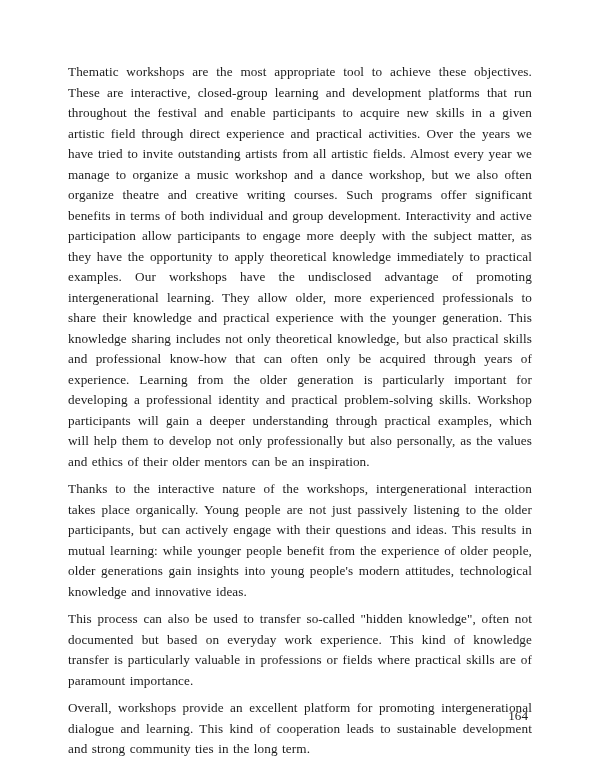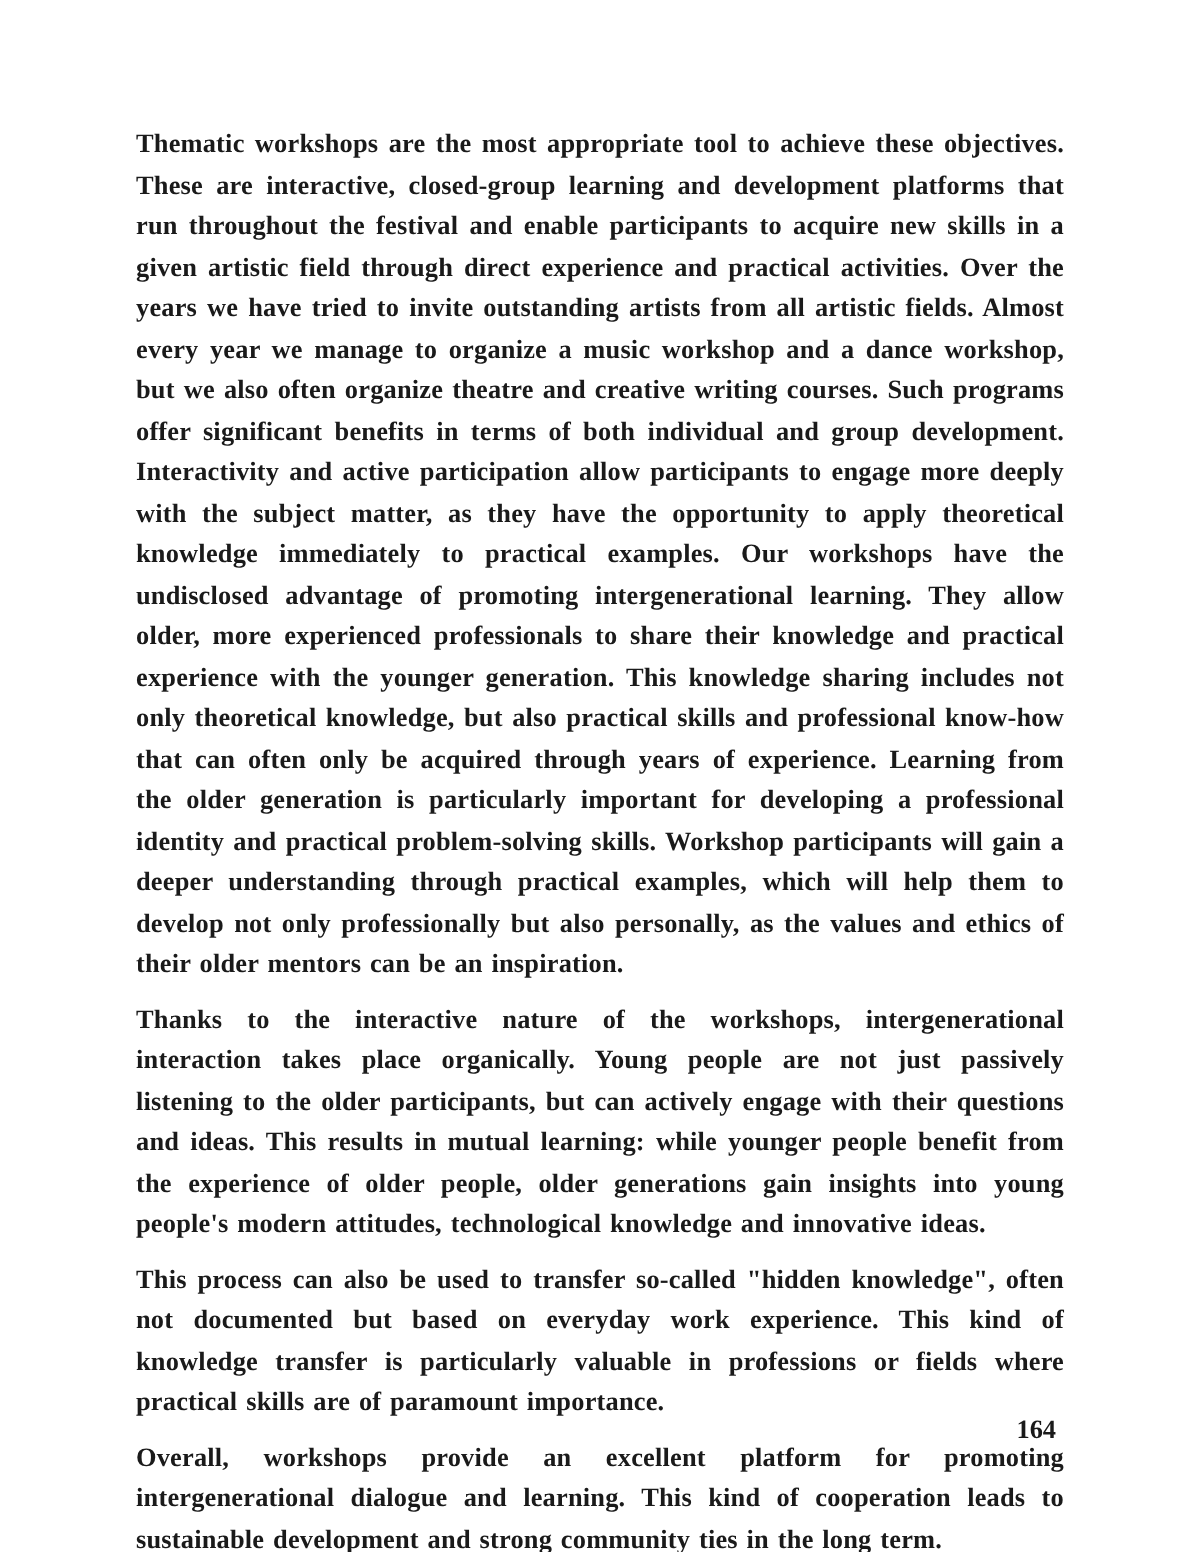--- a/index.html
+++ b/index.html
@@ -9,21 +9,20 @@
   }
   .page {
     position: relative;
     width: 600px;
     height: 776px;
     background: #ffffff;
     box-sizing: border-box;
     overflow: hidden;
     font-family: "Liberation Serif", "DejaVu Serif", serif;
     color: #1a1a1a;
-    font-weight: bold;
   }
   .text-block {
     position: absolute;
     left: 68px;
     top: 62px;
     width: 464px;
   }
   .text-block p {
     margin: 0 0 7px 0;
     font-size: 13.2px;

